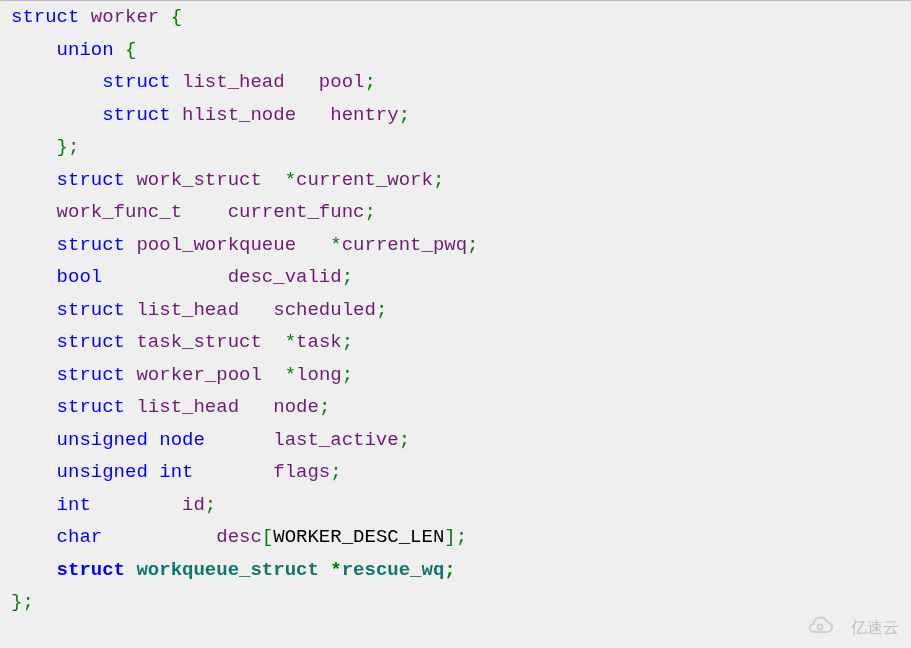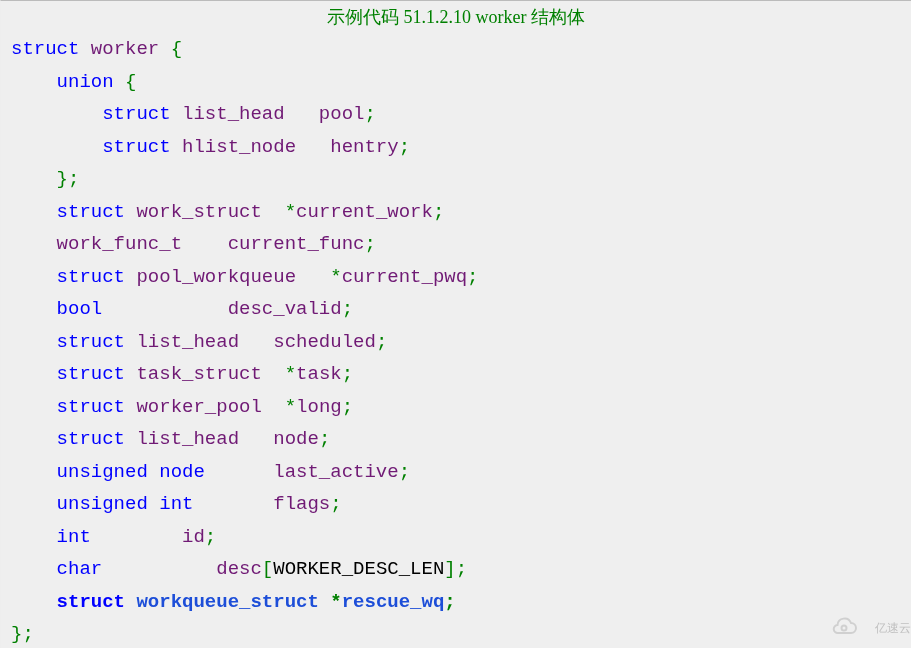--- a/index.html
+++ b/index.html
@@ -27,42 +27,41 @@
   }
   .code-block {
     padding: 0 10px;
     line-height: 32.5px;
     color: #333333;
     white-space: pre;
   }
   .kw   { color: #0000ff; } 
   .kwb  { color: #0000ff; font-weight: bold; } 
   .txt  { color: #701a75; }
-  .txtb { color: #1d4ed8; font-weight: bold; }
+  .txtb { color: #0f766e; font-weight: bold; }
   .pun  { color: #008000; } 
   .punb { color: #008000; font-weight: bold; }
   .con  { color: #000000; } 
   .watermark {
     position: absolute;
-    right: 0;
+    right: 12px;
     bottom: 8px;
     color: #c0c0c0;
     font-family: "Helvetica Neue", Arial, sans-serif;
-    font-size: 12px;
+    font-size: 16px;
     display: flex;
     align-items: center;
     gap: 16px;
   }
   .watermark svg { opacity: 0.65; }
 </style>
 </head>
 <body>
 
 <div class="wrap">
-  <div class="title">示例代码 51.1.2.10 worker 结构体</div>
 
   <div class="code-block"><span class="kw">struct</span><span class="txt"> worker </span><span class="pun">{</span>
     <span class="kw">union</span> <span class="pun">{</span>
         <span class="kw">struct</span><span class="txt"> list_head   pool</span><span class="pun">;</span>
         <span class="kw">struct</span><span class="txt"> hlist_node   hentry</span><span class="pun">;</span>
     <span class="pun">};</span>
     <span class="kw">struct</span><span class="txt"> work_struct  </span><span class="pun">*</span><span class="txt">current_work</span><span class="pun">;</span>
 <span class="txt">    work_func_t    current_func</span><span class="pun">;</span>
     <span class="kw">struct</span><span class="txt"> pool_workqueue   </span><span class="pun">*</span><span class="txt">current_pwq</span><span class="pun">;</span>
     <span class="kw">bool</span><span class="txt">           desc_valid</span><span class="pun">;</span>

